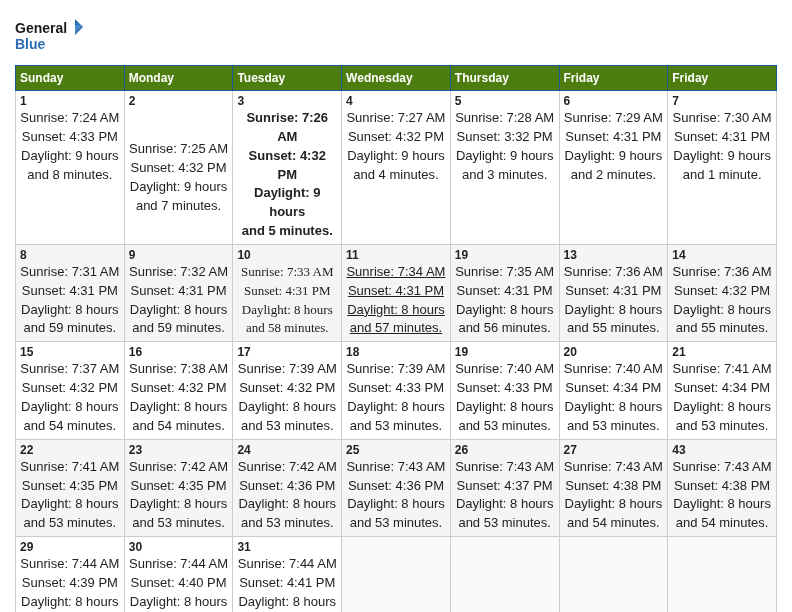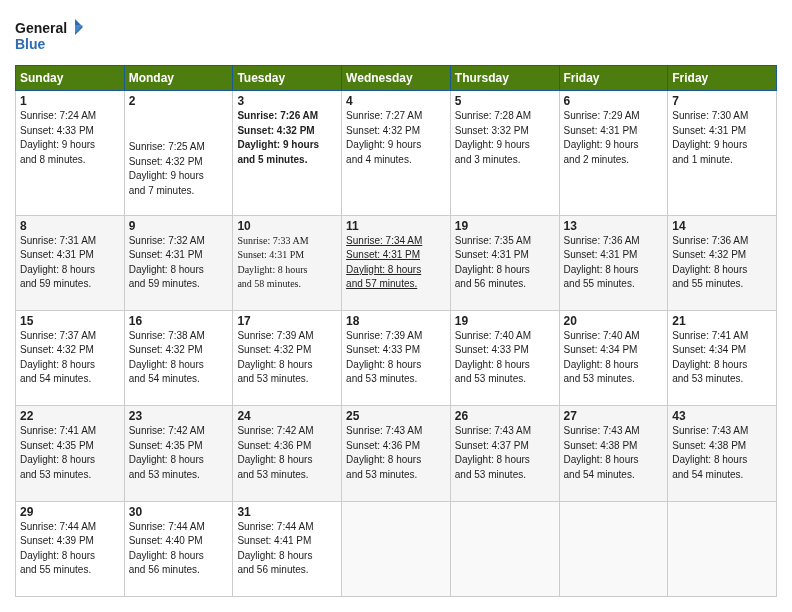--- a/index.html
+++ b/index.html
@@ -68,23 +68,24 @@
     .calendar tr:nth-child(even) td {
       background: #f5f5f5;
     }
     .day-num {
       font-size: 12px;
       font-weight: bold;
       display: block;
       margin-bottom: 1px;
     }
     .day-info {
-      font-size: 10px;
+      font-size: 13px;
       line-height: 1.45;
       color: #222;
+      text-align: center;
     }
     .empty-cell {
       background: #f9f9f9 !important;
     }
   </style>
 </head>
 <body>
 
 <div class="page">
   <div class="header">

